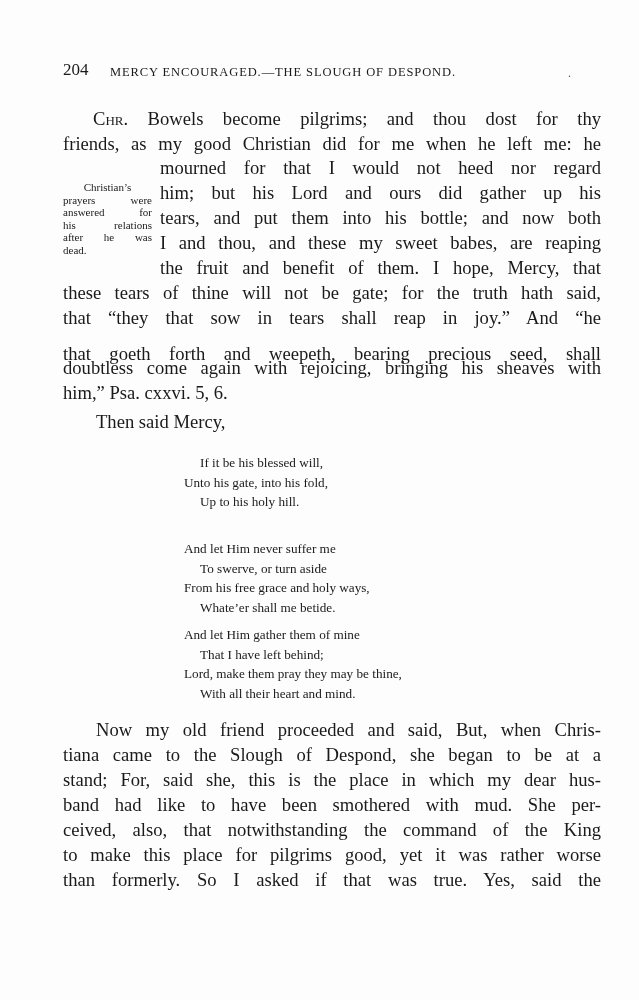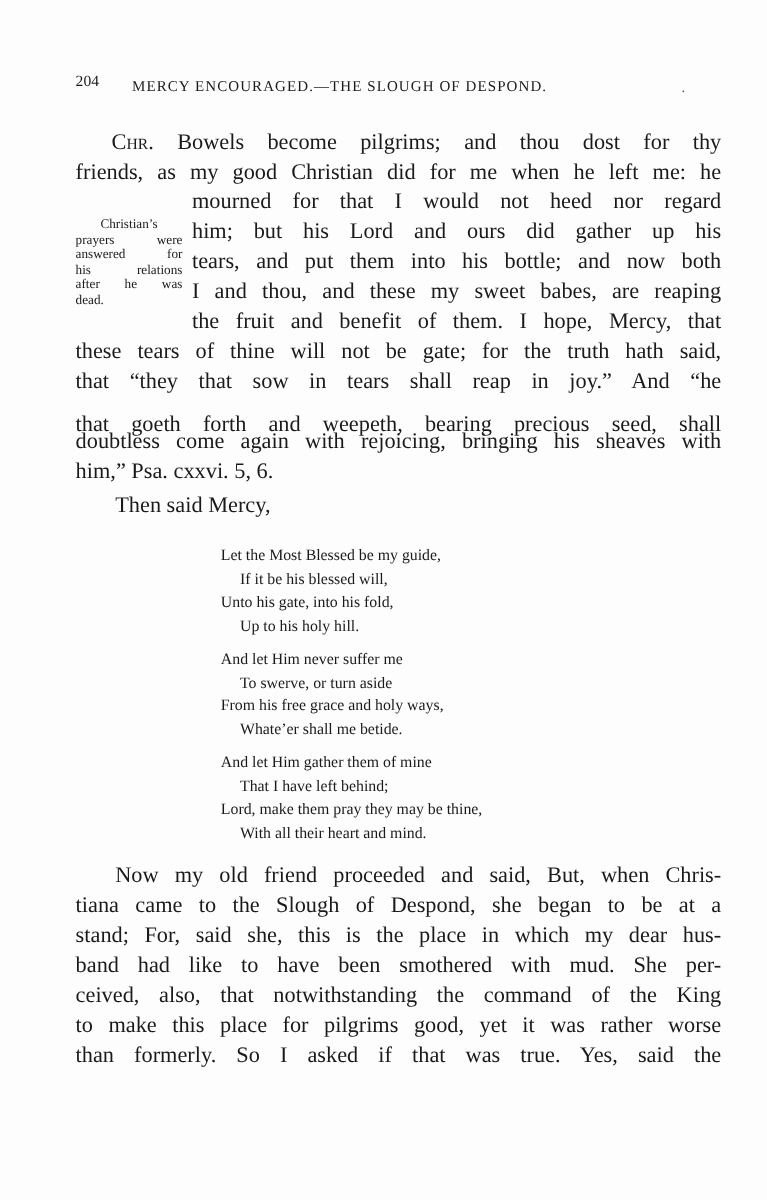--- a/index.html
+++ b/index.html
@@ -9,21 +9,21 @@
     font-family: "Liberation Serif", "DejaVu Serif", serif;
     color: #1a1a1a;
     position: relative;
     overflow: hidden;
   }
   .page { position: absolute; left: 0; top: 0; width: 639px; height: 1000px; }
   .header {
     position: absolute; left: 63px; top: 60px; width: 540px; height: 24px;
     white-space: nowrap;
   }
-  .page-number { position: absolute; left: 0; top: 0; font-size: 13px; }
+  .page-number { position: absolute; left: 0; top: 0; font-size: 17px; }
   .running-title {
     position: absolute; left: 47px; top: 5px; font-size: 12.5px;
     letter-spacing: 0.9px; font-variant: small-caps; text-transform: uppercase;
   }
   .header-dot { position: absolute; left: 505px; top: 6px; font-size: 12px; color:#555; }
   .line {
     position: absolute; left: 63px; width: 538px;
     font-size: 18.6px; line-height: 24px; white-space: nowrap;
     text-align: justify; text-align-last: justify;
   }
@@ -71,21 +71,20 @@
     <div>prayers were</div>
     <div>answered for</div>
     <div>his relations</div>
     <div>after he was</div>
     <div class="last">dead.</div>
   </div>
 
   <div class="line short" style="top:410px; left:96px; width:300px;">Then said Mercy,</div>
 
   <div class="verse" style="left:184px; top:453px;">
-    <div>Let the Most Blessed be my guide,</div>
     <div class="indent">If it be his blessed will,</div>
     <div>Unto his gate, into his fold,</div>
     <div class="indent">Up to his holy hill.</div>
   </div>
   <div class="verse" style="left:184px; top:539px;">
     <div>And let Him never suffer me</div>
     <div class="indent">To swerve, or turn aside</div>
     <div>From his free grace and holy ways,</div>
     <div class="indent">Whate’er shall me betide.</div>
   </div>

